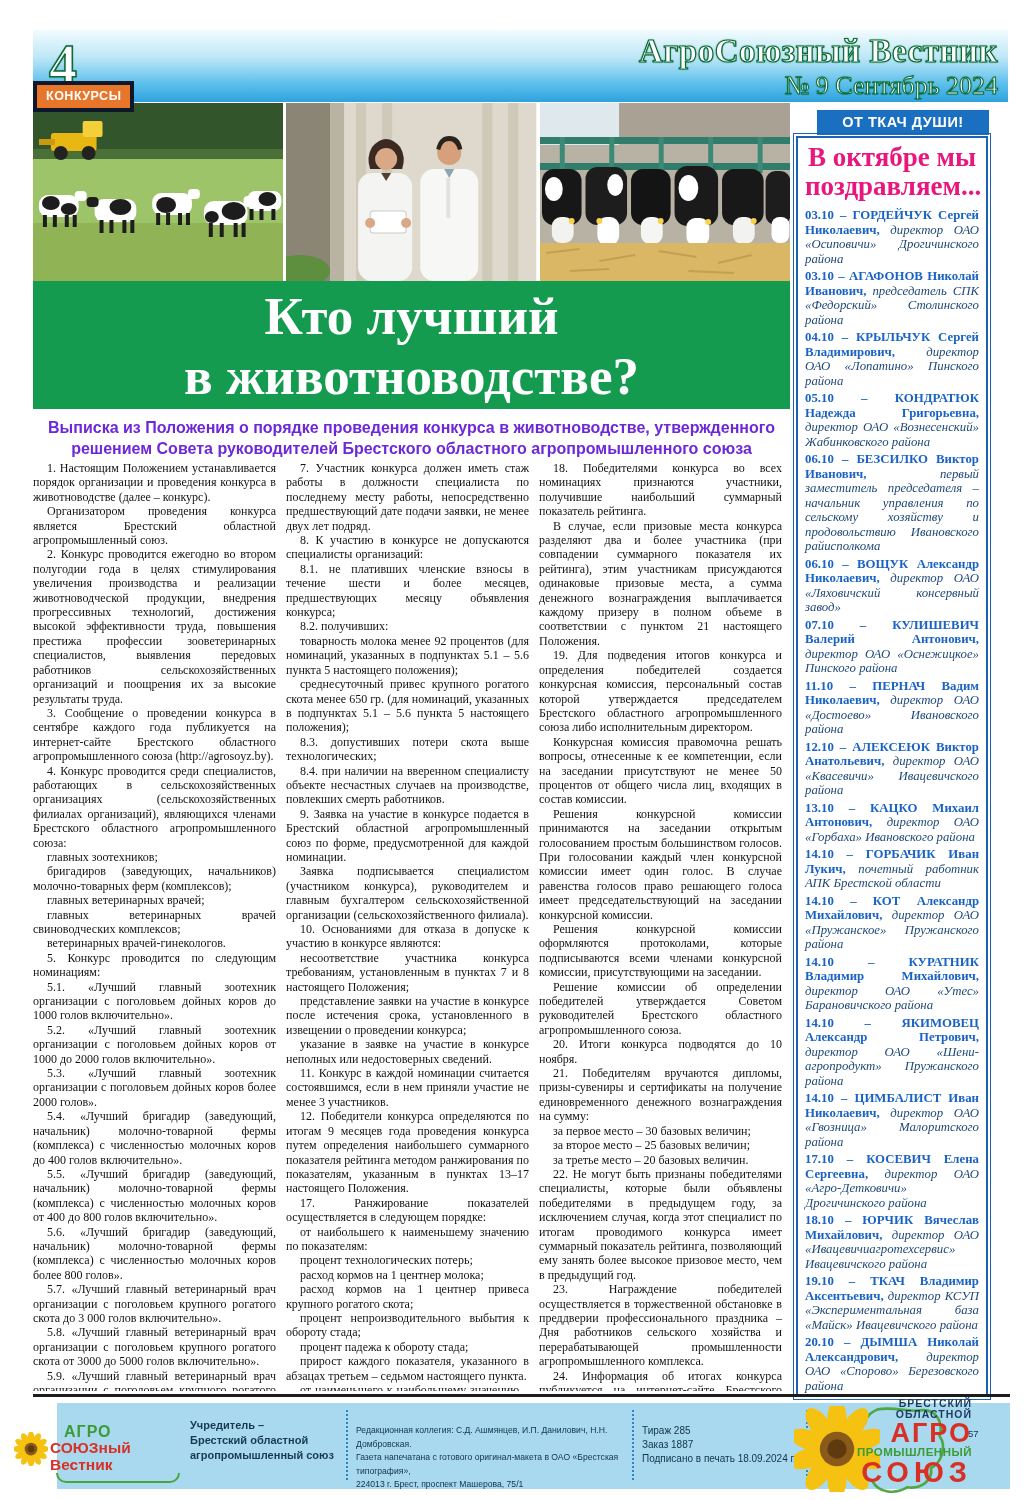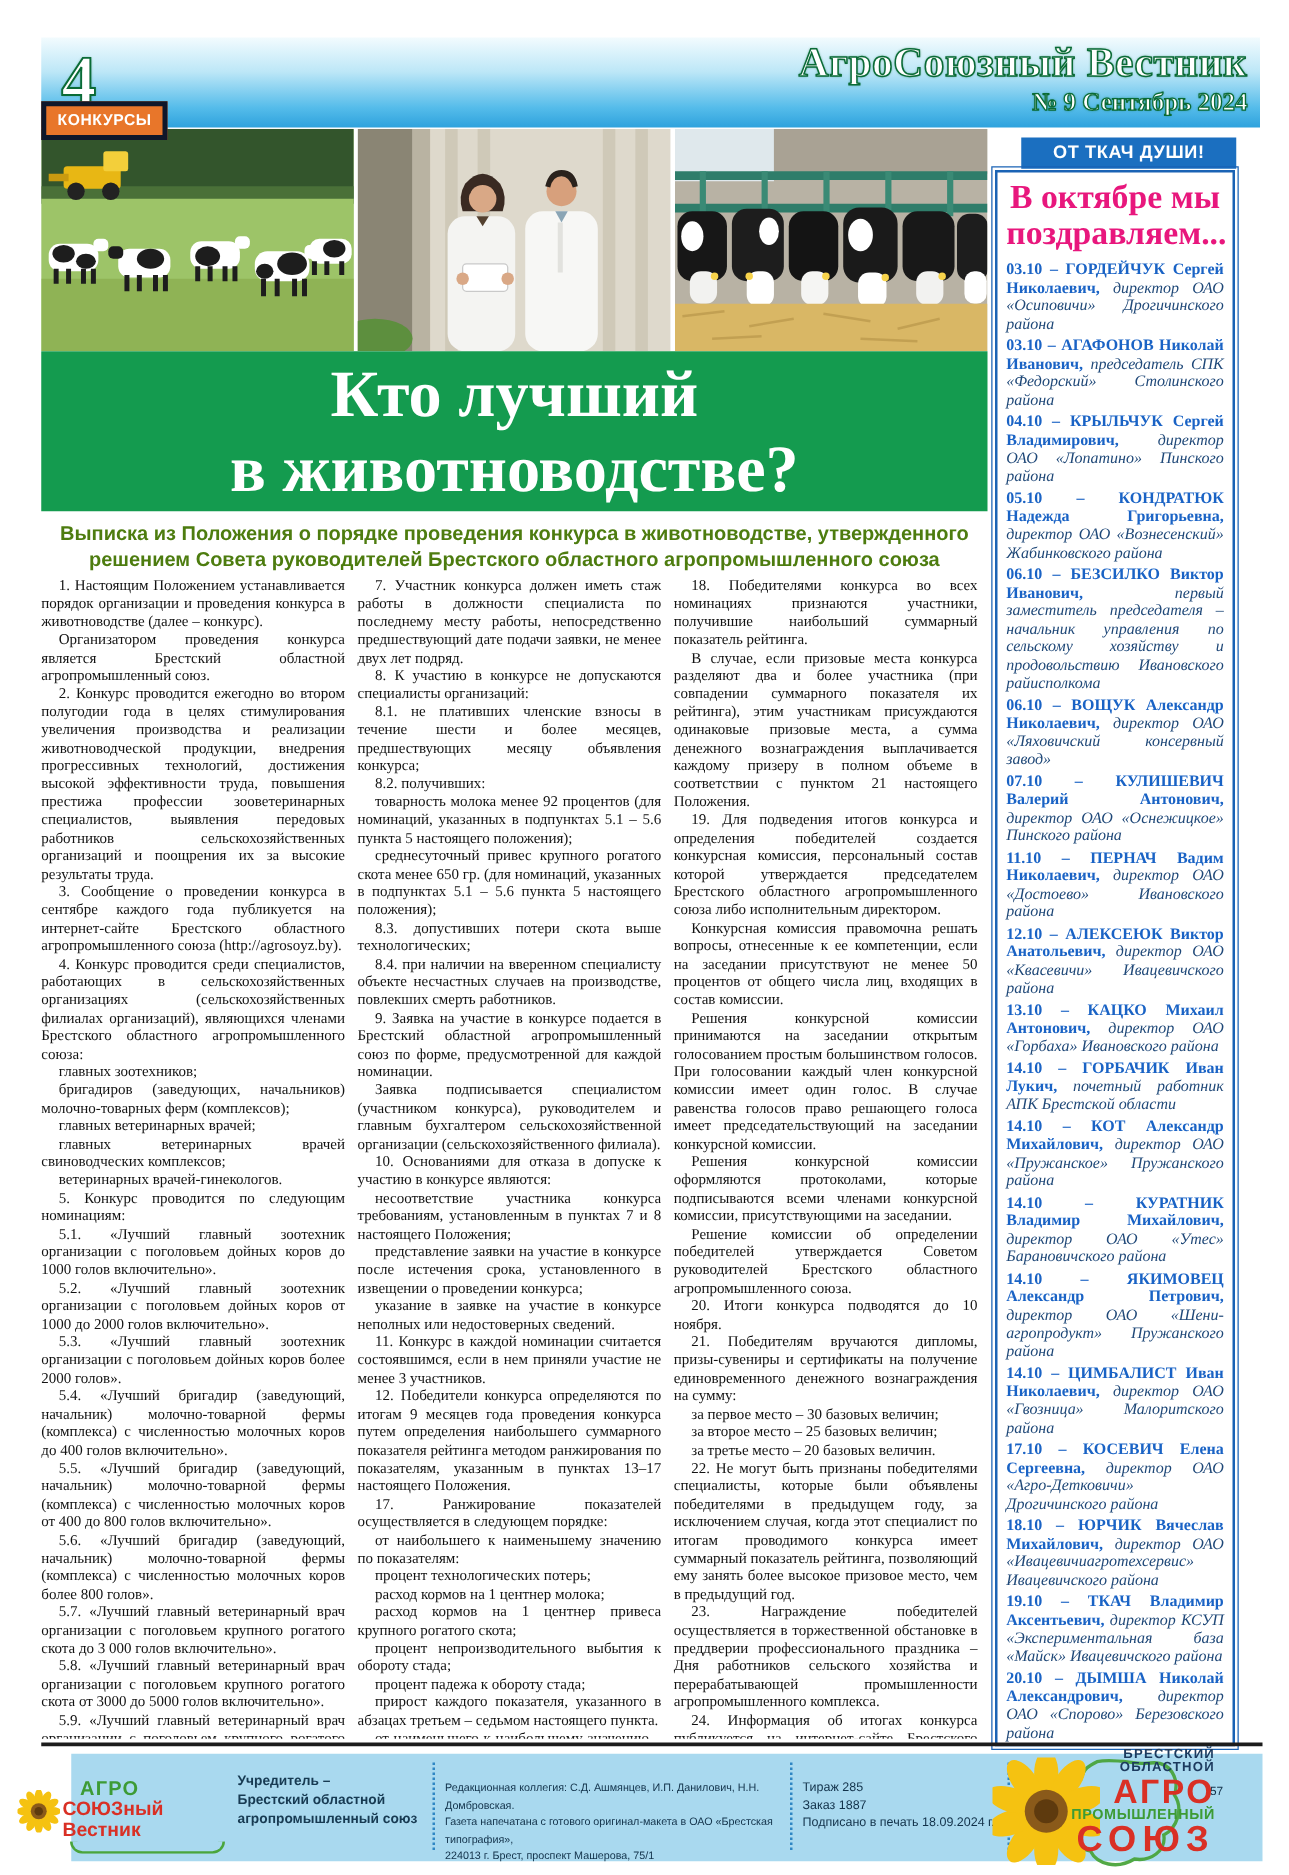--- a/index.html
+++ b/index.html
@@ -5,32 +5,32 @@
   html,body{margin:0;padding:0;background:#9a9a9a;}
   .page{position:relative;width:1031px;height:1500px;background:#ffffff;overflow:hidden;
         font-family:"Liberation Serif",serif;margin:0 auto;}
   
   .header{position:absolute;left:33px;top:30px;width:975px;height:72px;
           background:linear-gradient(180deg,#f2fbfe 0%,#bde7f7 38%,#55bcea 78%,#2ea2dd 100%);}
   .pagenum{position:absolute;left:16px;top:0px;font-size:56px;line-height:70px;font-weight:bold;color:#fff;
            -webkit-text-stroke:1.5px #0a6b36;text-shadow:0 0 2px #0a6b36;}
   .m-title{position:absolute;right:10px;top:3px;font-size:33px;font-weight:bold;color:#fff;
            -webkit-text-stroke:1.2px #0a6b36;text-shadow:0 0 2px #0a6b36;letter-spacing:.5px;}
-  .m-issue{position:absolute;right:10px;top:41px;font-size:20px;font-weight:bold;color:#fff;
+  .m-issue{position:absolute;right:10px;top:41px;font-size:26px;font-weight:normal;color:#fff;
            -webkit-text-stroke:1px #0a6b36;text-shadow:0 0 2px #0a6b36;}
   .badge{position:absolute;left:33px;top:81px;z-index:6;background:#e8762a;color:#fff;
          font:bold 12.5px/15px "Liberation Sans",sans-serif;padding:4px 9px;letter-spacing:.5px;border:4px solid #0f172a;}
   
   .photos{position:absolute;left:33px;top:103px;width:757px;height:178px;display:flex;gap:3px;}
   .photo{flex:1;overflow:hidden;position:relative;}
   .photo svg{display:block;width:100%;height:100%;}
   
   .banner{position:absolute;left:33px;top:281px;width:757px;height:128px;background:#149b4f;
           color:#fff;text-align:center;font-weight:bold;font-size:53px;line-height:60px;padding-top:5px;box-sizing:border-box;}
-  .subtitle{position:absolute;left:33px;top:417px;width:757px;text-align:center;color:#4d7c0f;
+  .subtitle{position:absolute;left:33px;top:417px;width:757px;text-align:center;color:#6d28d9;
             font:bold 16px/21px "Liberation Sans",sans-serif;}
   
   .columns{position:absolute;left:33px;top:461px;width:757px;height:930px;display:flex;gap:10px;overflow:hidden;}
   .col{width:243px;font-size:12px;line-height:14.4px;text-align:justify;color:#131313;}
   .para{margin:0;text-indent:14px;}
   
   .sb-banner{position:absolute;left:817px;top:110px;width:172px;height:25px;background:#1b6fc0;color:#fff;
              font:bold 14.5px/25px "Liberation Sans",sans-serif;text-align:center;letter-spacing:.5px;}
   .sb-box{position:absolute;left:796px;top:136px;width:192px;height:1261px;background:#fff;box-sizing:border-box;
           border:2px solid #1a63b5;outline:1px solid #1a63b5;outline-offset:2px;padding:2px 7px;overflow:hidden;}

